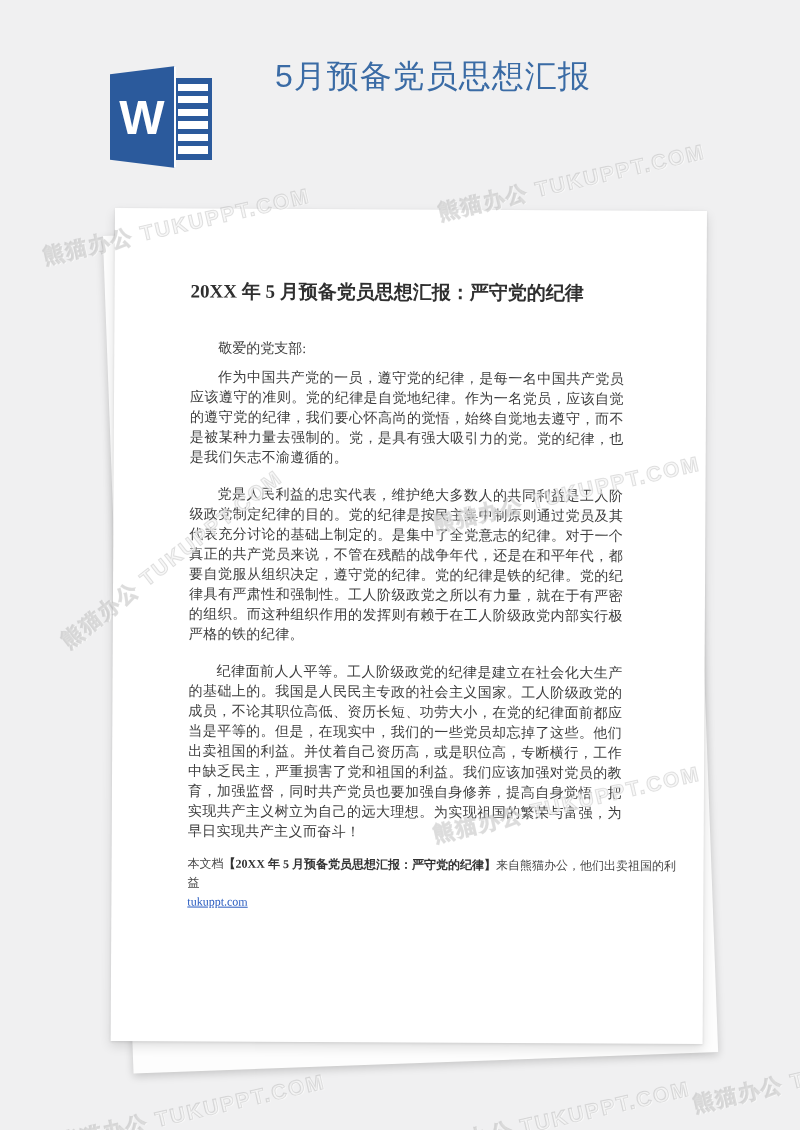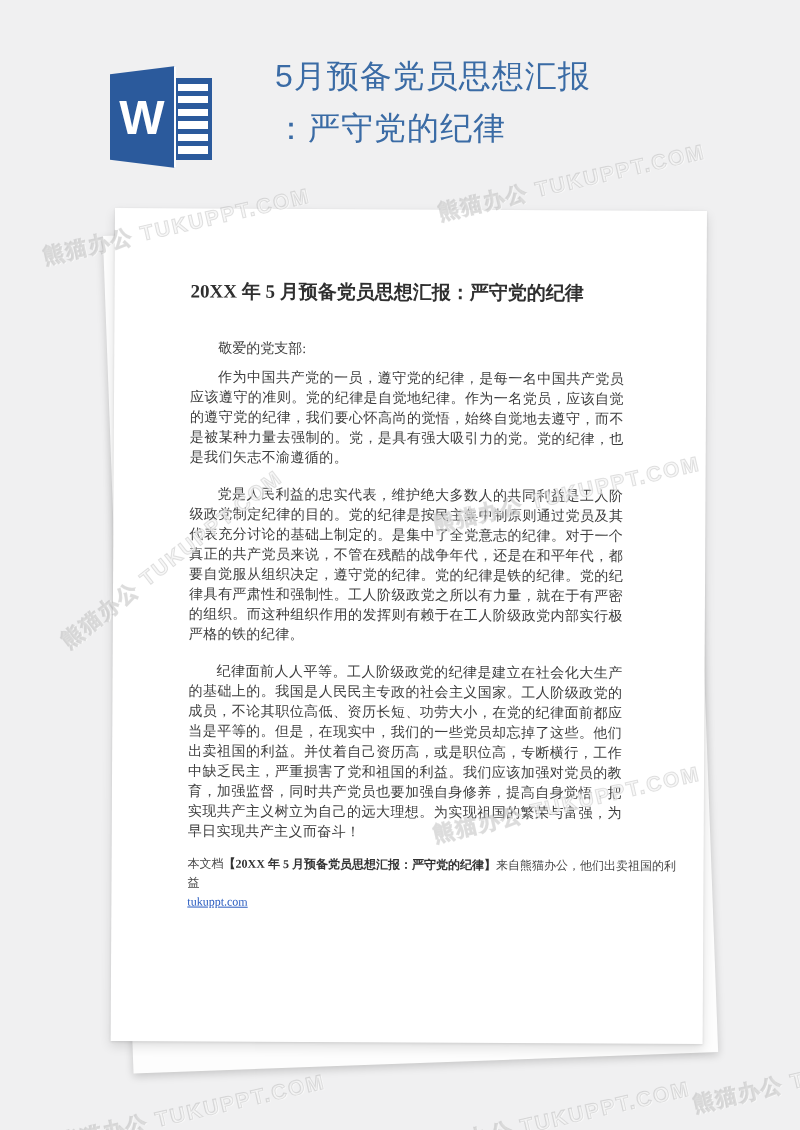--- a/index.html
+++ b/index.html
@@ -121,21 +121,20 @@
 
   <div class="site-header">
     <div class="wicon">
       <div class="wicon-page">
         <div class="wicon-stripes"></div>
       </div>
       <div class="wicon-w">W</div>
     </div>
     <div class="site-title">
       <div>5月预备党员思想汇报</div>
-      <div>：严守党的纪律</div>
     </div>
   </div>
 
   <div class="wm-layer">
       <div class="wm" style="left: 40px; top: 212px; transform: rotate(-13deg);">熊猫办公 TUKUPPT.COM</div>
       <div class="wm" style="left: 435px; top: 168px; transform: rotate(-13deg);">熊猫办公 TUKUPPT.COM</div>
       <div class="wm" style="left: 35px; top: 545px; transform: rotate(-38deg);">熊猫办公 TUKUPPT.COM</div>
       <div class="wm" style="left: 430px; top: 480px; transform: rotate(-13deg);">熊猫办公 TUKUPPT.COM</div>
       <div class="wm" style="left: 430px; top: 790px; transform: rotate(-13deg);">熊猫办公 TUKUPPT.COM</div>
       <div class="wm" style="left: 55px; top: 1098px; transform: rotate(-13deg);">熊猫办公 TUKUPPT.COM</div>

